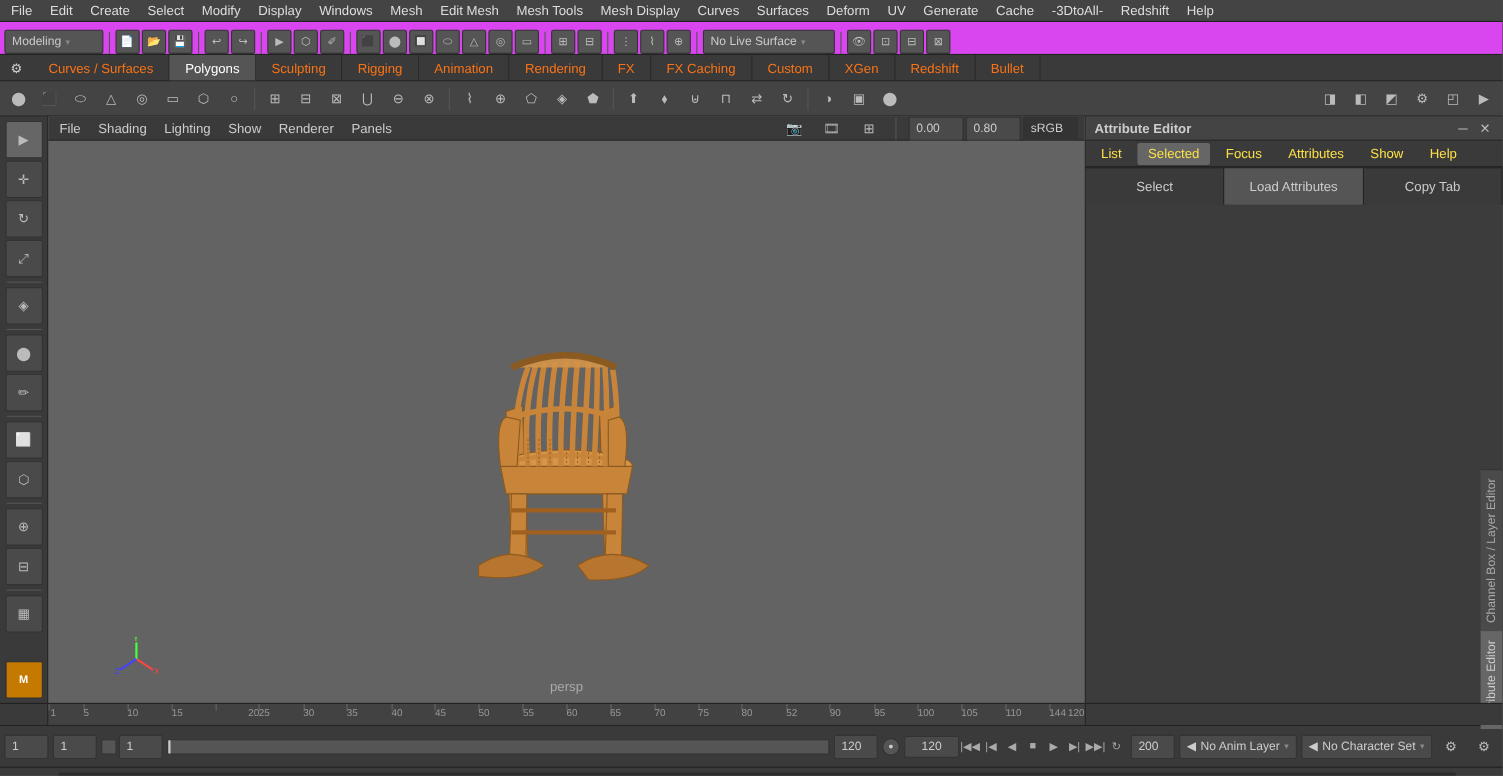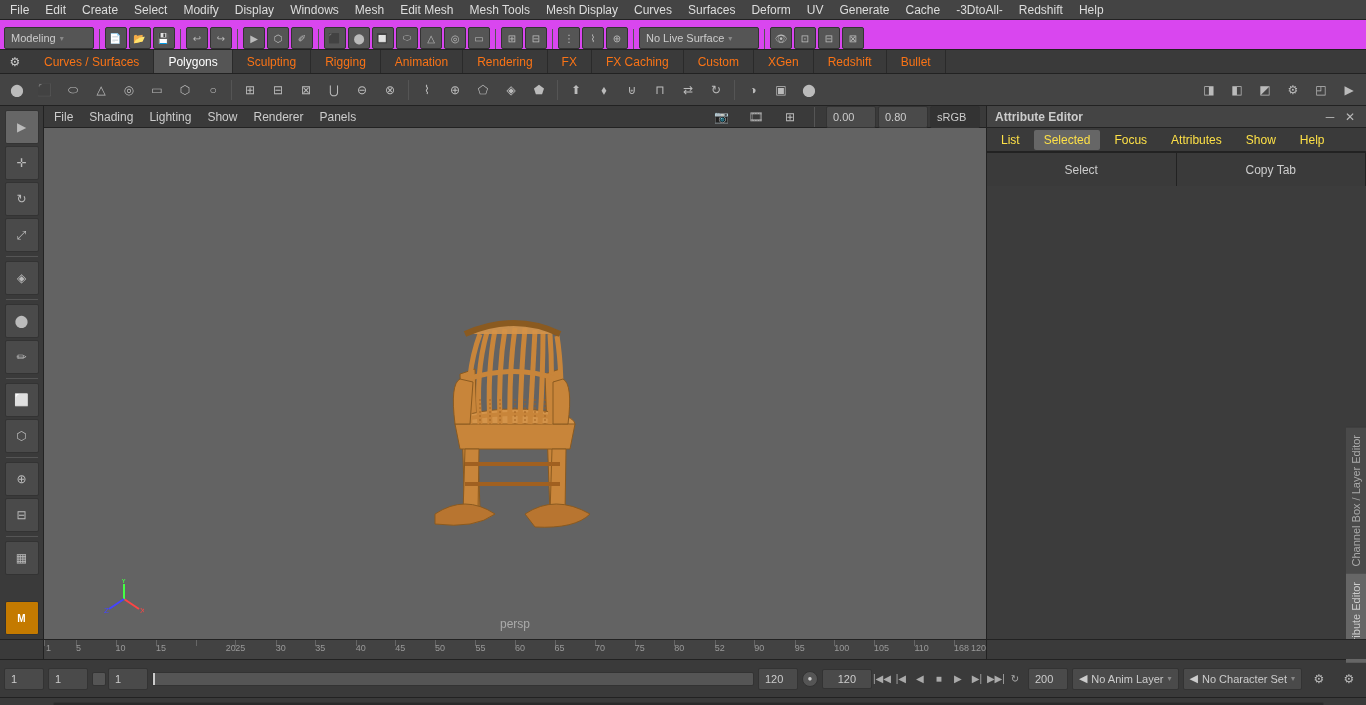--- a/index.html
+++ b/index.html
@@ -660,20 +660,21 @@
       <div class="attr-tab active">Selected</div>
       <div class="attr-tab">Focus</div>
       <div class="attr-tab">Attributes</div>
       <div class="attr-tab">Show</div>
       <div class="attr-tab">Help</div>
     </div>
 
 
     <div id="attr-editor-footer">
       <div class="attr-footer-btn">Select</div>
+      <div class="attr-footer-btn active">Load Attributes</div>
       <div class="attr-footer-btn">Copy Tab</div>
     </div>
 
     <div style="position:absolute; right:0; top:320px; display:flex; flex-direction:column; gap:0;">
       <div style="writing-mode:vertical-rl; transform:rotate(180deg); font-size:11px; color:#aaa; background:#4a4a4a; padding:8px 4px; cursor:pointer; border-bottom:1px solid #333;">Channel Box / Layer Editor</div>
       <div style="writing-mode:vertical-rl; transform:rotate(180deg); font-size:11px; color:#ccc; background:#666; padding:8px 4px; cursor:pointer;">Attribute Editor</div>
     </div>
   </div>
 
 </div>
@@ -722,21 +723,21 @@
     <div class="tick-label" style="left:75.4%;">90</div>
     <div class="tick-mark" style="left:79.7%;"></div>
     <div class="tick-label" style="left:79.7%;">95</div>
     <div class="tick-mark" style="left:83.9%;"></div>
     <div class="tick-label" style="left:83.9%;">100</div>
     <div class="tick-mark" style="left:88.1%;"></div>
     <div class="tick-label" style="left:88.1%;">105</div>
     <div class="tick-mark" style="left:92.4%;"></div>
     <div class="tick-label" style="left:92.4%;">110</div>
     <div class="tick-mark" style="left:96.6%;"></div>
-    <div class="tick-label" style="left:96.6%;">168</div>
+    <div class="tick-label" style="left:96.6%;">144</div>
 
     <div class="tick-label" style="right:0;">120</div>
   </div>
   <div style="width:380px; background:#3a3a3a; height:100%; border-left:1px solid #222; flex-shrink:0;"></div>
 </div>
 
 <div id="status-bar">
 
   <div class="status-field" style="width:40px;">1</div>
   <div class="status-field" style="width:40px;">1</div>

